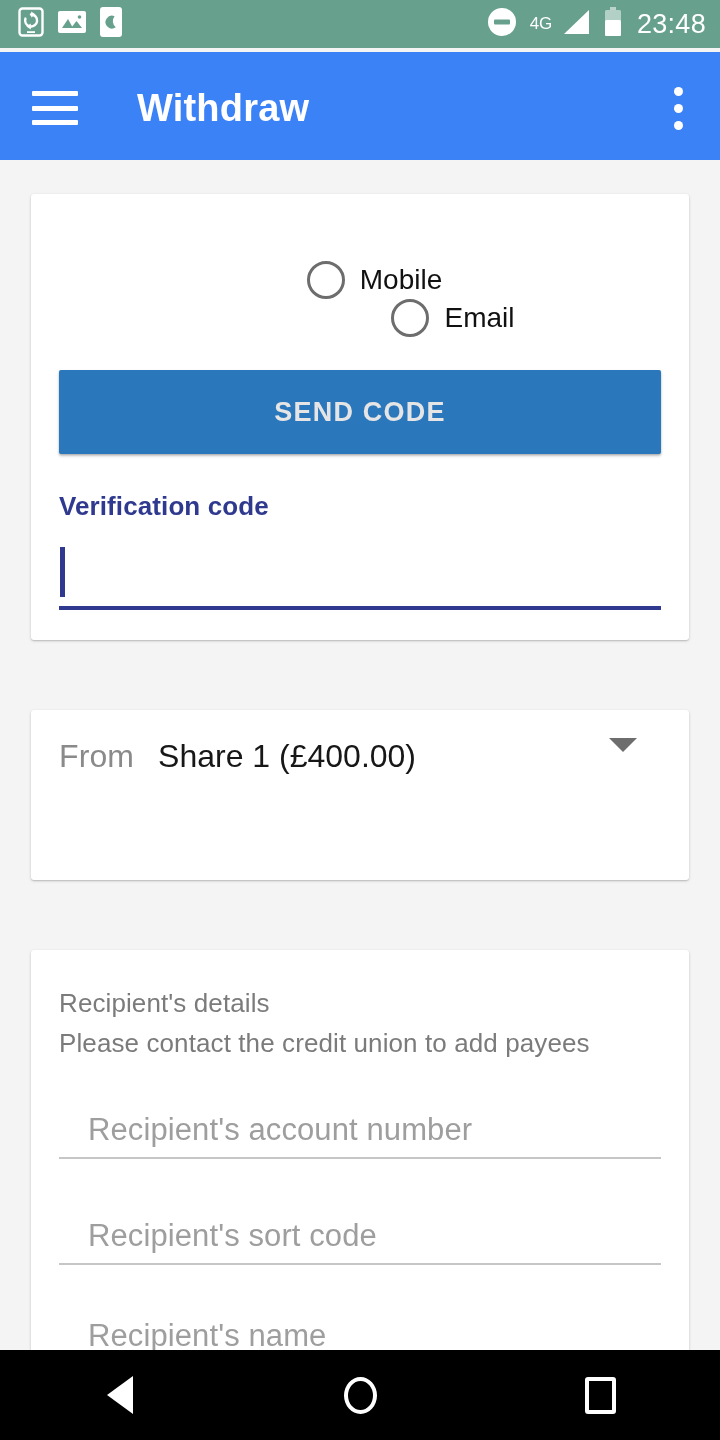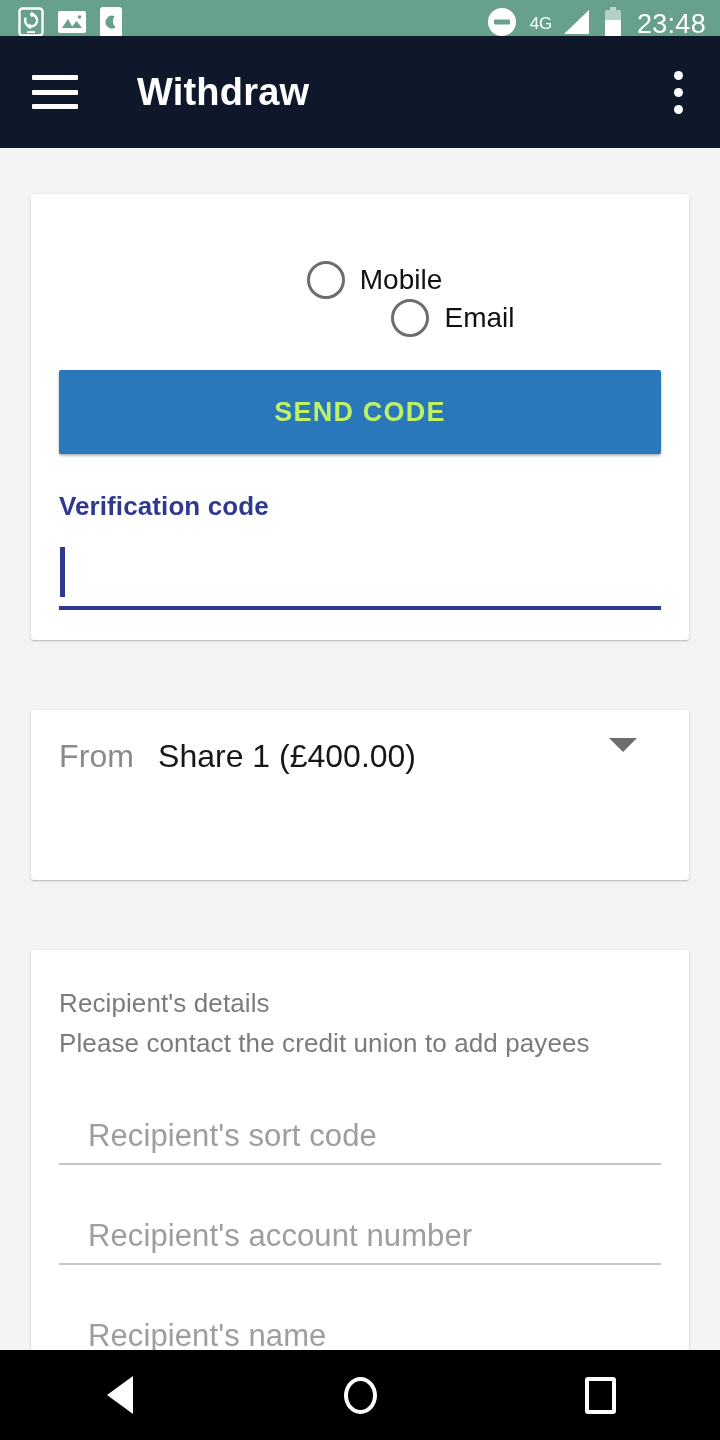--- a/index.html
+++ b/index.html
@@ -54,24 +54,24 @@
     font-size: 27px;
     font-weight: 400;
     letter-spacing: 0.3px;
     line-height: 1;
     margin-left: 2px;
   }
 
   
   .app-bar {
     position: absolute;
-    top: 36px; left: 0;
+    top: 52px; left: 0;
     width: 720px;
     height: 112px;
-    background: #0f172a;
+    background: #3b82f6;
     display: flex;
     align-items: center;
     box-sizing: border-box;
     padding: 0 24px 0 32px;
     justify-content: space-between;
   }
   .hamburger {
     width: 46px;
     height: 34px;
     display: flex;
@@ -169,21 +169,21 @@
     color: #111111;
     margin-left: 15px;
     white-space: nowrap;
   }
   .send-code-btn {
     display: block;
     width: 100%;
     margin-top: 33px;
     height: 84px;
     background: #2b77bc;
-    color: #bef264;
+    color: #e5e5e5;
     border: none;
     border-radius: 2px;
     font-family: inherit;
     font-size: 27px;
     font-weight: 700;
     letter-spacing: 1.2px;
     box-shadow: 0 2px 3px rgba(0,0,0,0.22), 0 1px 2px rgba(0,0,0,0.14);
     cursor: pointer;
   }
   .field-focused {
@@ -412,27 +412,27 @@
   <div class="card card-from">
     <span class="from-label">From</span>
     <span class="from-value">Share 1 (£400.00)</span>
     <span class="from-caret"></span>
   </div>
 
   <div class="card card-recipient">
     <p class="recip-title">Recipient's details</p>
     <p class="recip-sub">Please contact the credit union to add payees</p>
 
+    <div class="hint-field">
+      <span class="hint-text">Recipient's account number</span>
+    </div>
     <div class="hint-field first">
       <span class="hint-text">Recipient's sort code</span>
     </div>
     <div class="hint-field">
-      <span class="hint-text">Recipient's account number</span>
-    </div>
-    <div class="hint-field">
       <span class="hint-text">Recipient's name</span>
     </div>
   </div>
 
 </div>
 
 <div class="nav-bar">
   <div class="nav-btn">
     <span class="nav-back"></span>
   </div>

